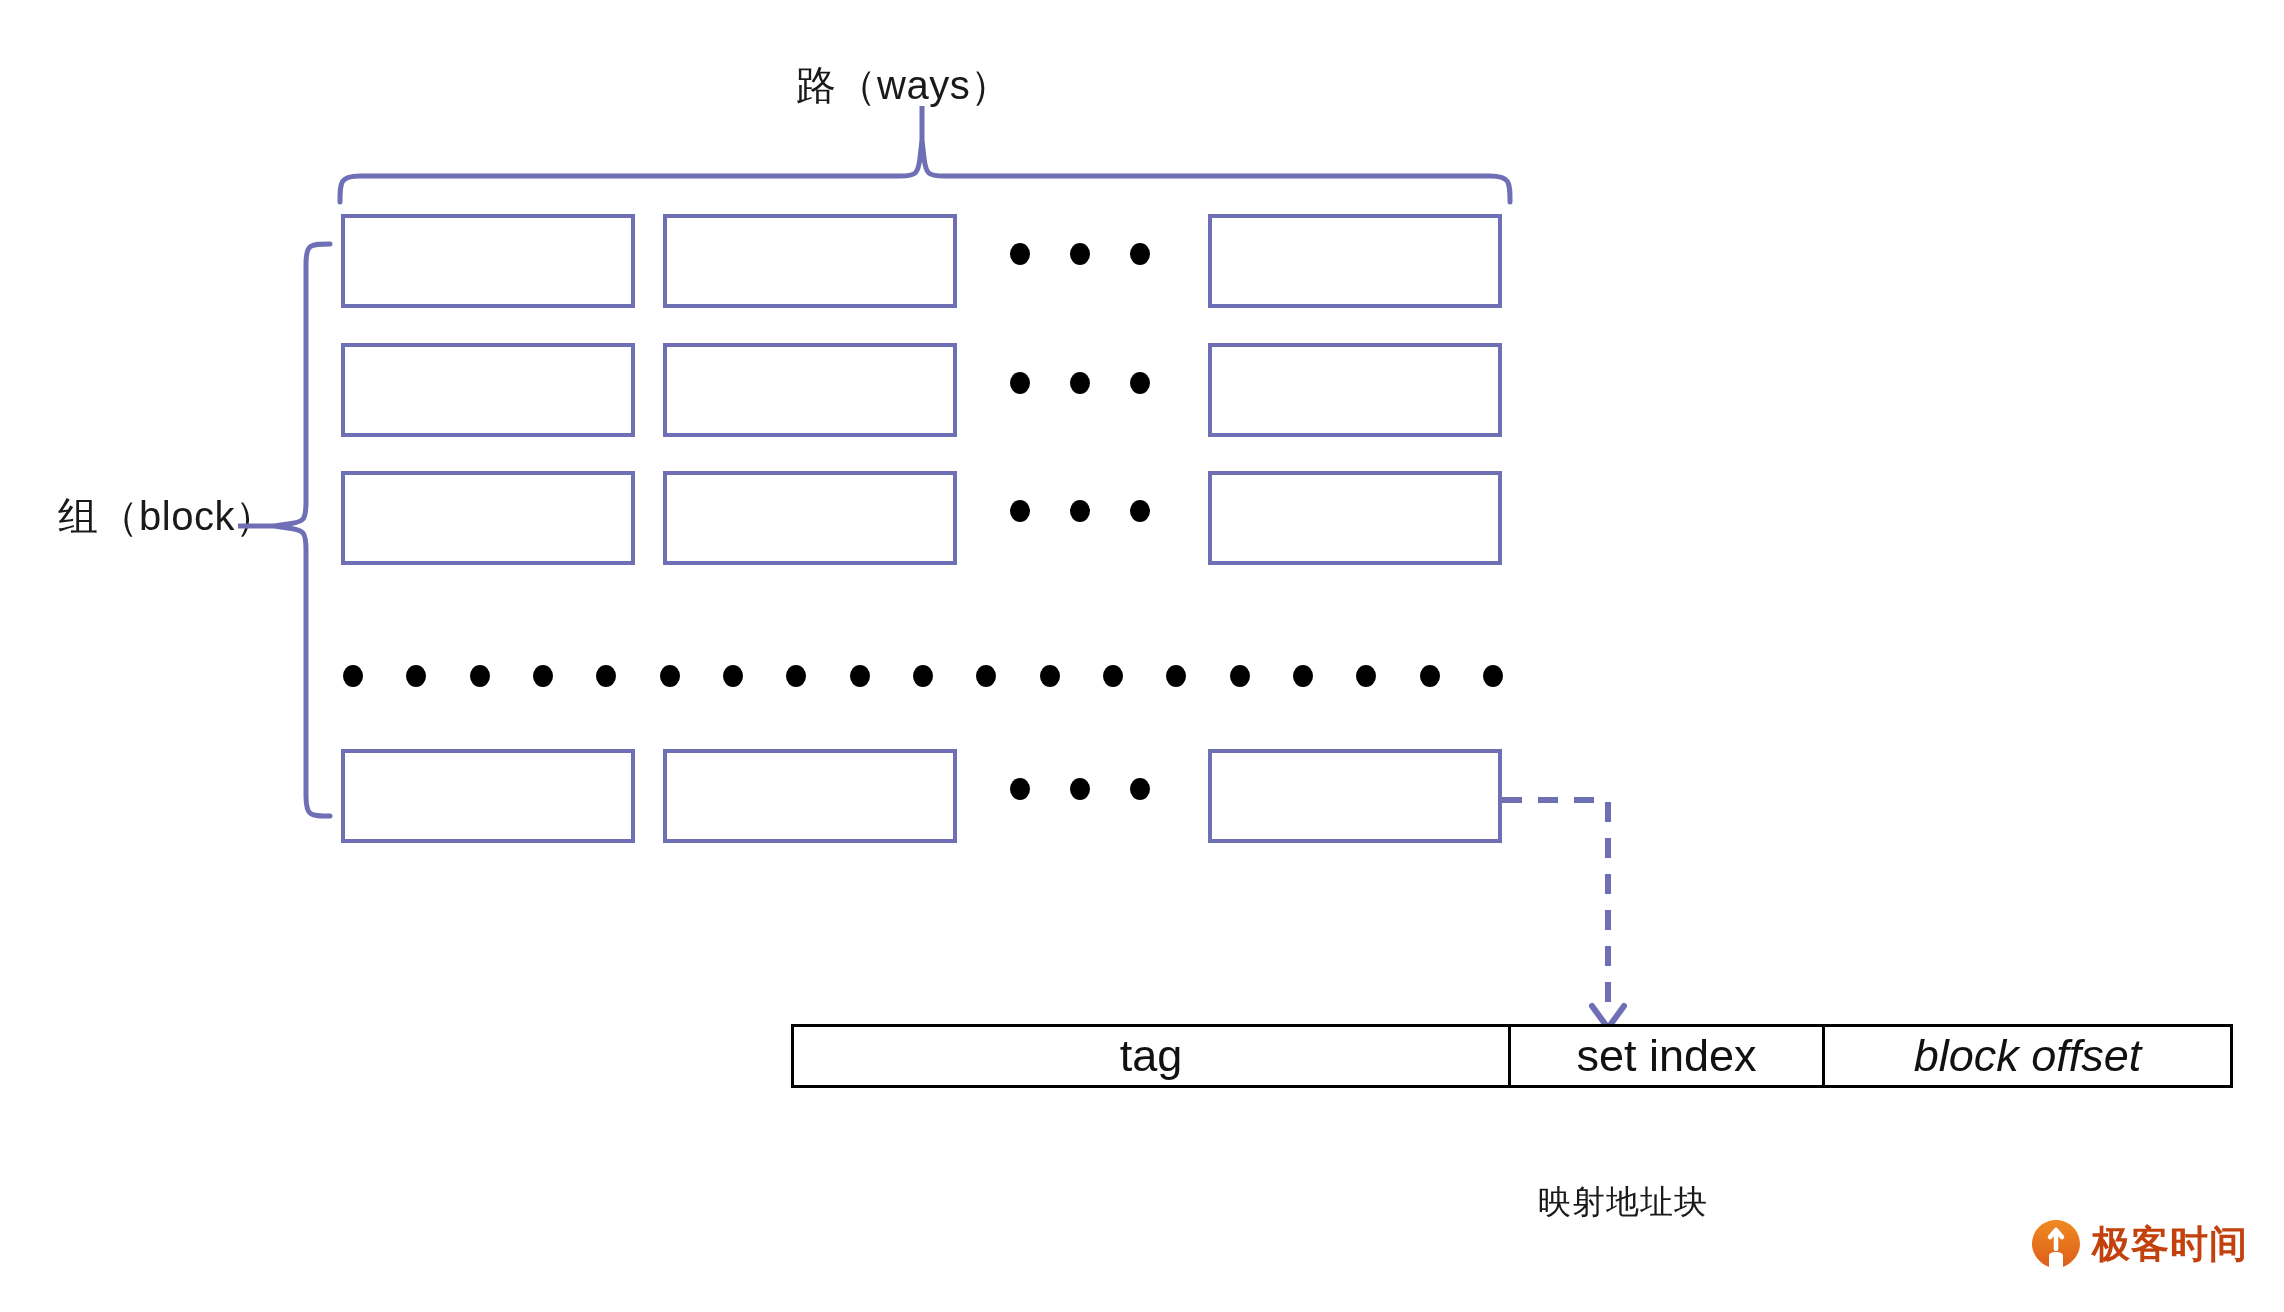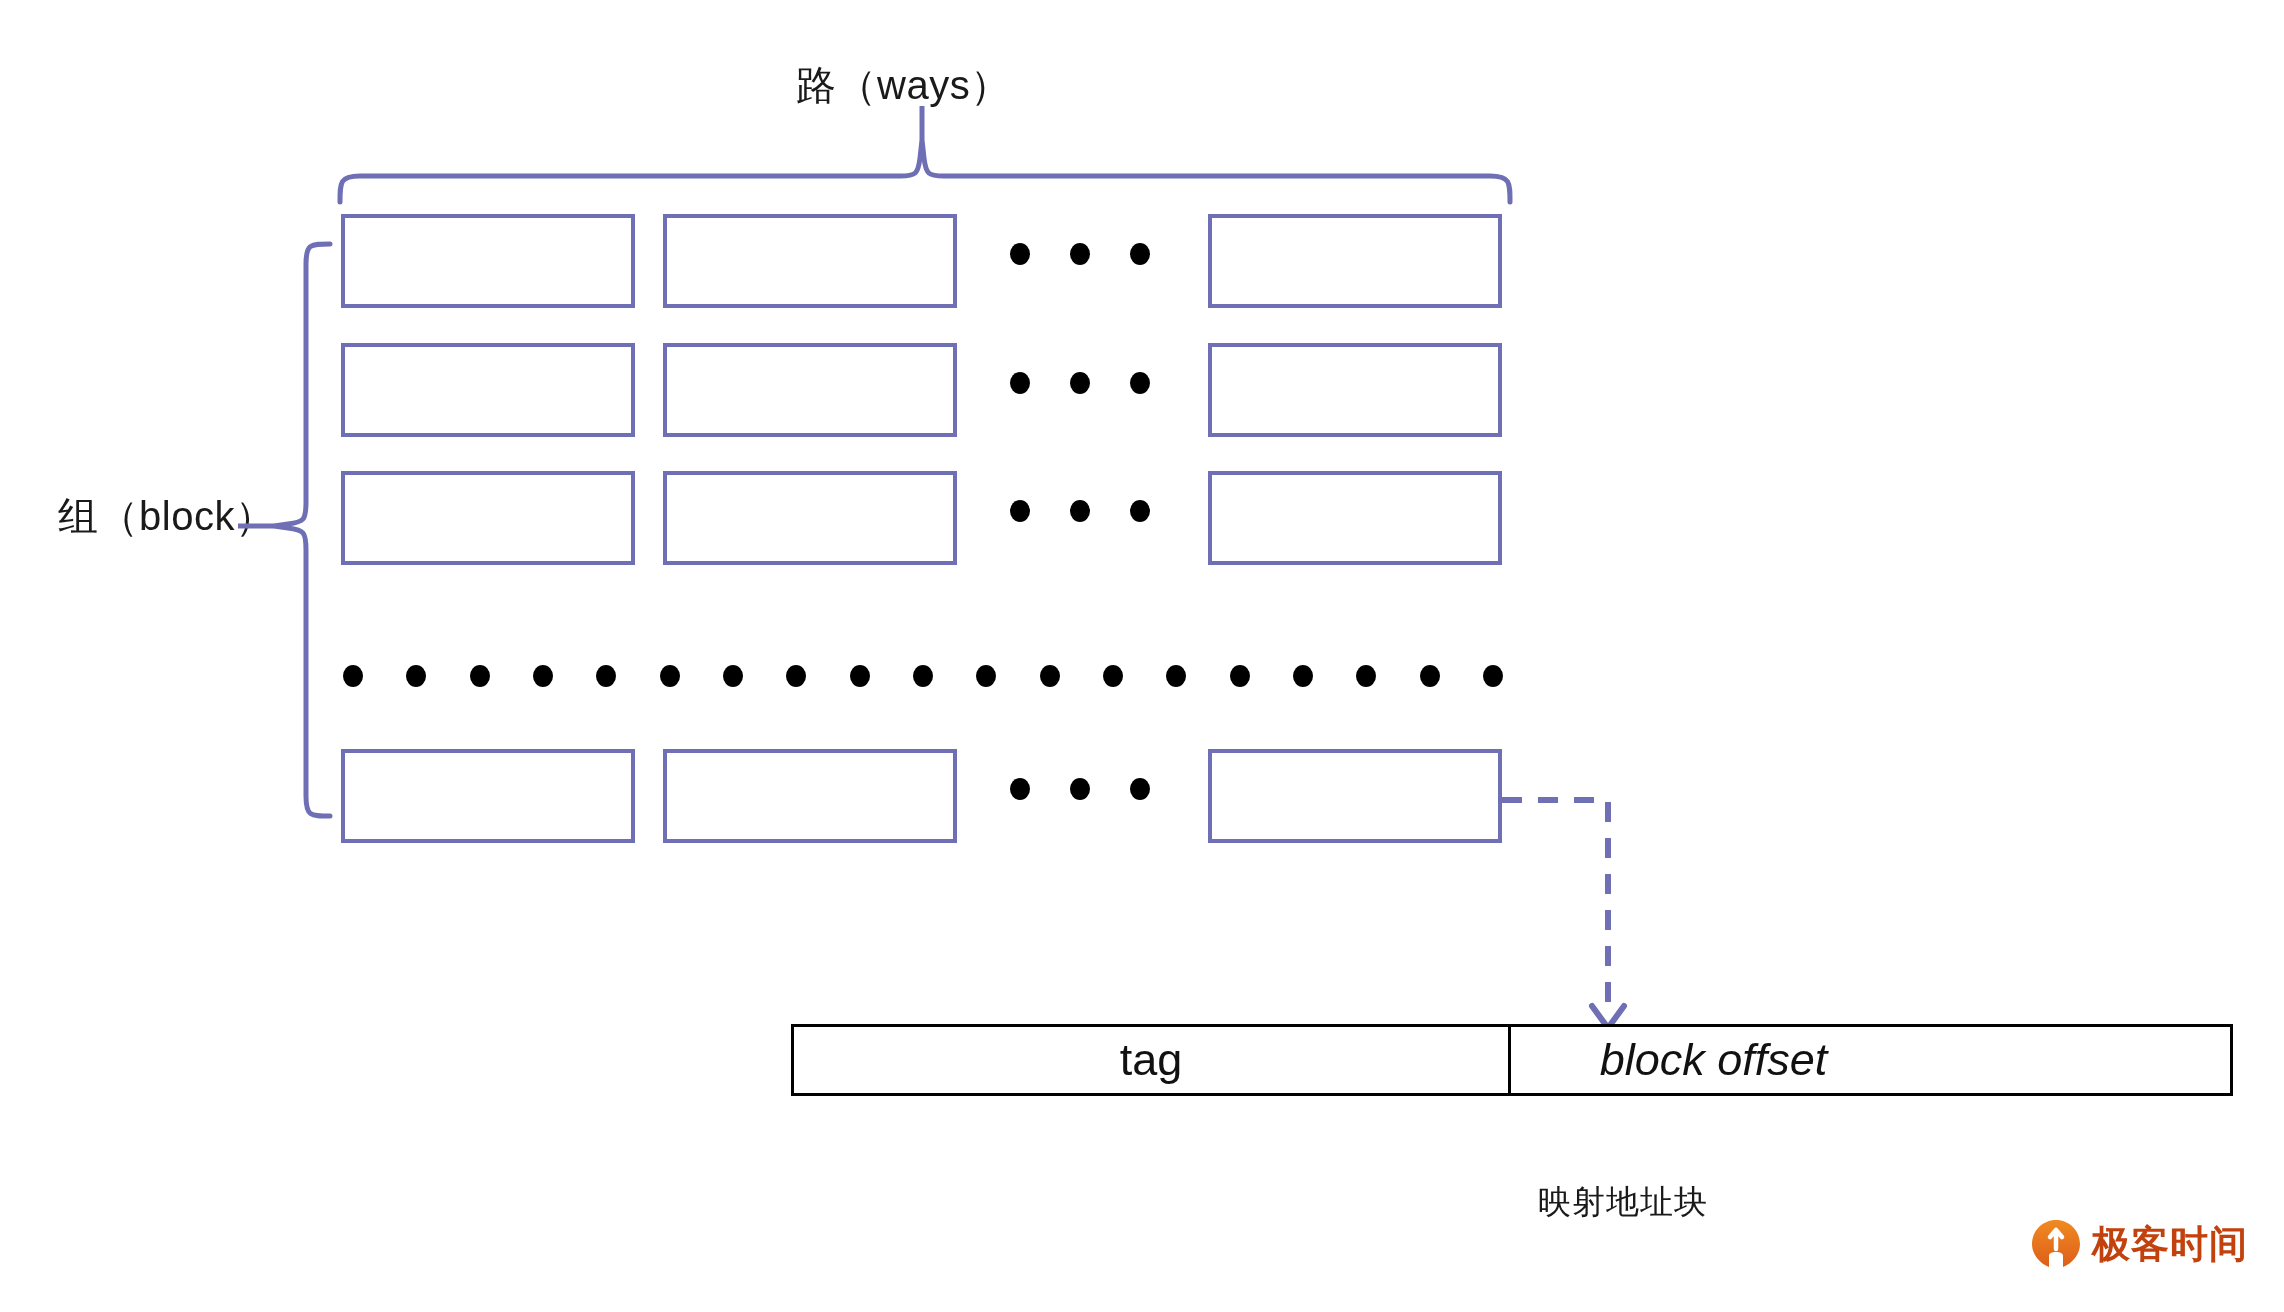--- a/index.html
+++ b/index.html
@@ -60,21 +60,21 @@
     border-radius: 50%;
   }
   .ell-dot { width: 20px; height: 22px; }
   .row-dot { width: 20px; height: 22px; }
 
   
   .addr-block {
     left: 791px;
     top: 1024px;
     width: 1442px;
-    height: 72px;
+    height: 64px;
     box-sizing: border-box;
     border: 3px solid #000000;
     background: #ffffff;
     display: flex;
   }
   .addr-seg {
     box-sizing: border-box;
     display: flex;
     align-items: center;
     justify-content: center;
@@ -202,20 +202,23 @@
     <svg width="200" height="260" viewBox="0 0 200 260">
       <path d="M 4 20 L 110 20 L 110 230" fill="none" stroke="#6f6fb5" stroke-width="6" stroke-dasharray="20 16" stroke-linecap="butt"></path>
       <path d="M 94 226 L 110 248 L 126 226" fill="none" stroke="#6f6fb5" stroke-width="6" stroke-linecap="round" stroke-linejoin="round"></path>
     </svg>
   </div>
 
   <div class="abs addr-block">
     <div class="addr-seg" style="width:714px;">
       <span>tag</span>
     </div>
+    <div class="addr-seg div-left" style="width:314px;">
+      <span>set index</span>
+    </div>
     <div class="addr-seg div-left" style="width:408px;font-style:italic;">
       <span>block offset</span>
     </div>
   </div>
 
   <div class="abs label-mapaddr">映射地址块</div>
 
   <div class="abs watermark">
     <span>
       <svg width="52" height="52" viewBox="0 0 52 52">

